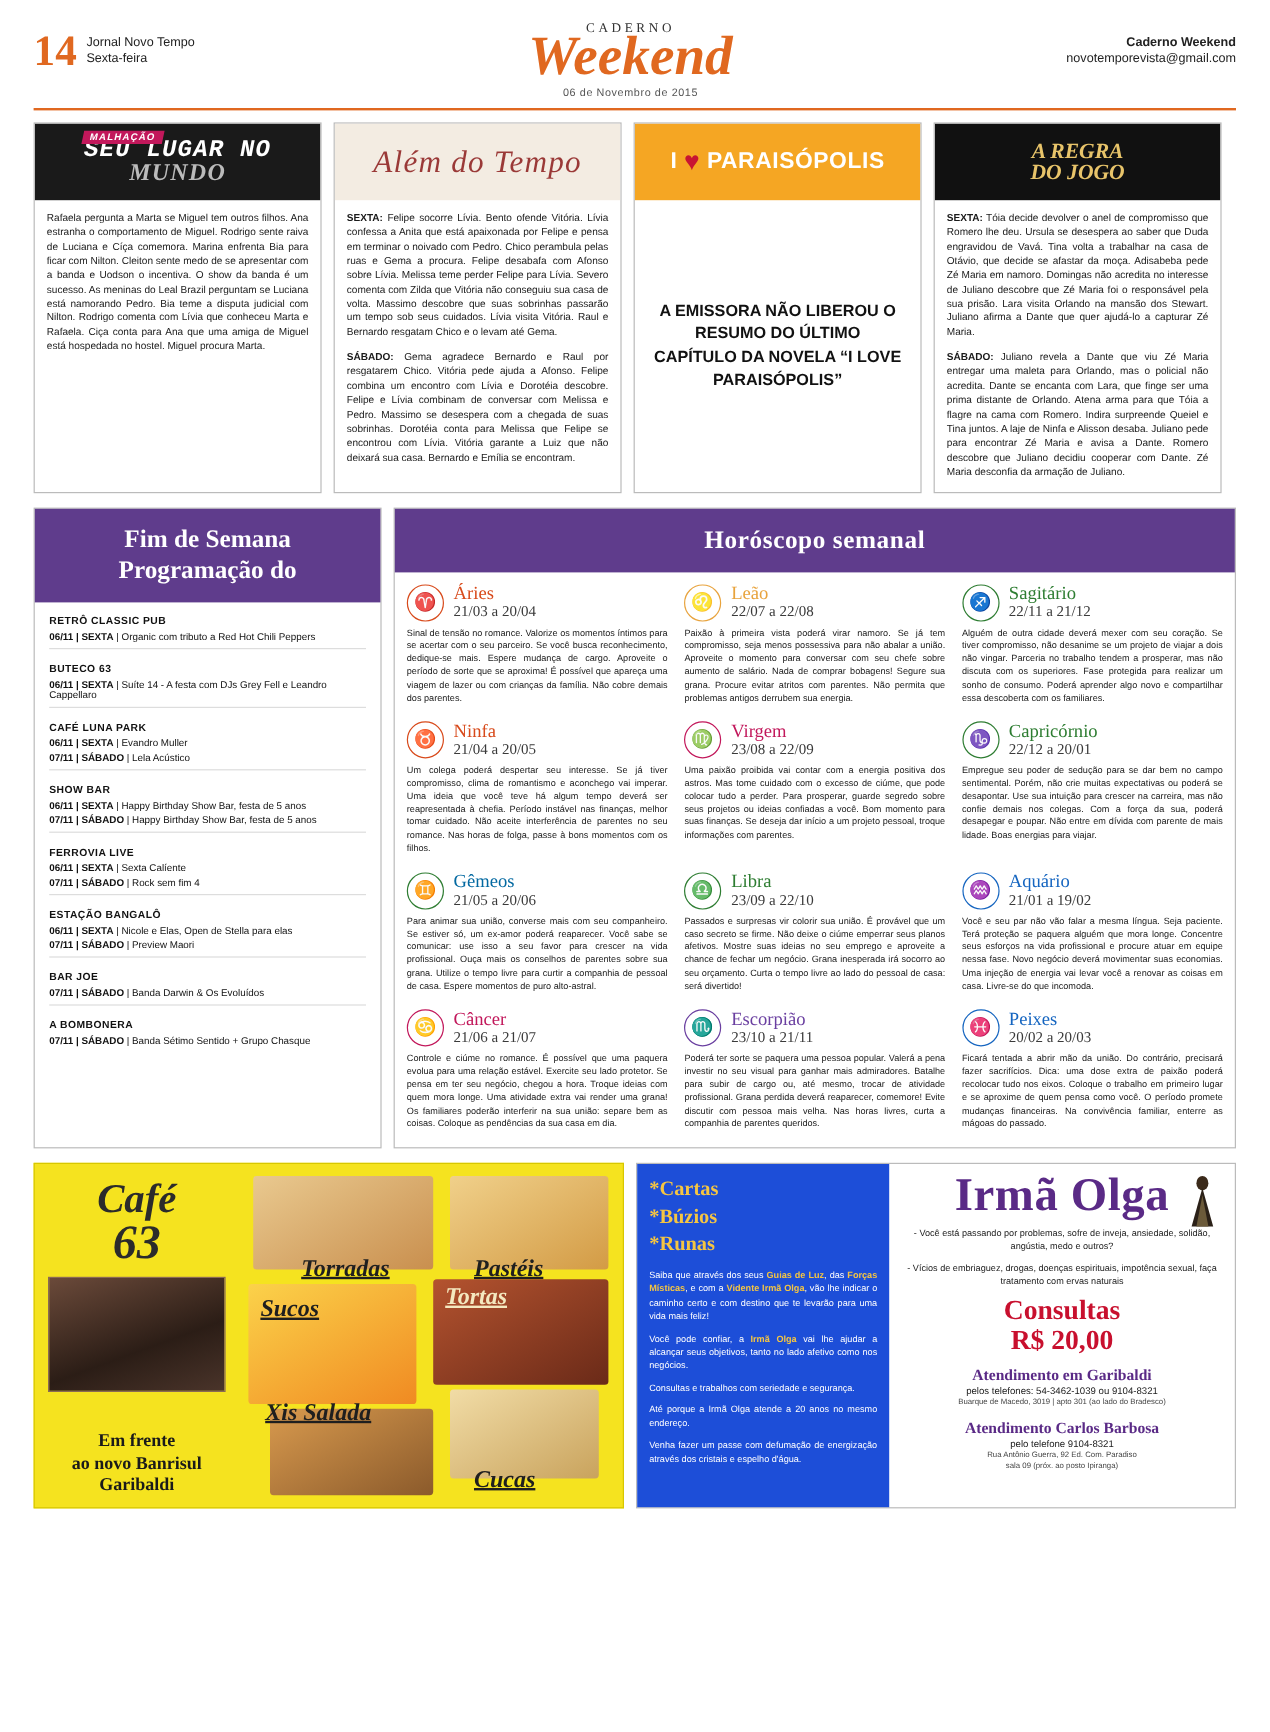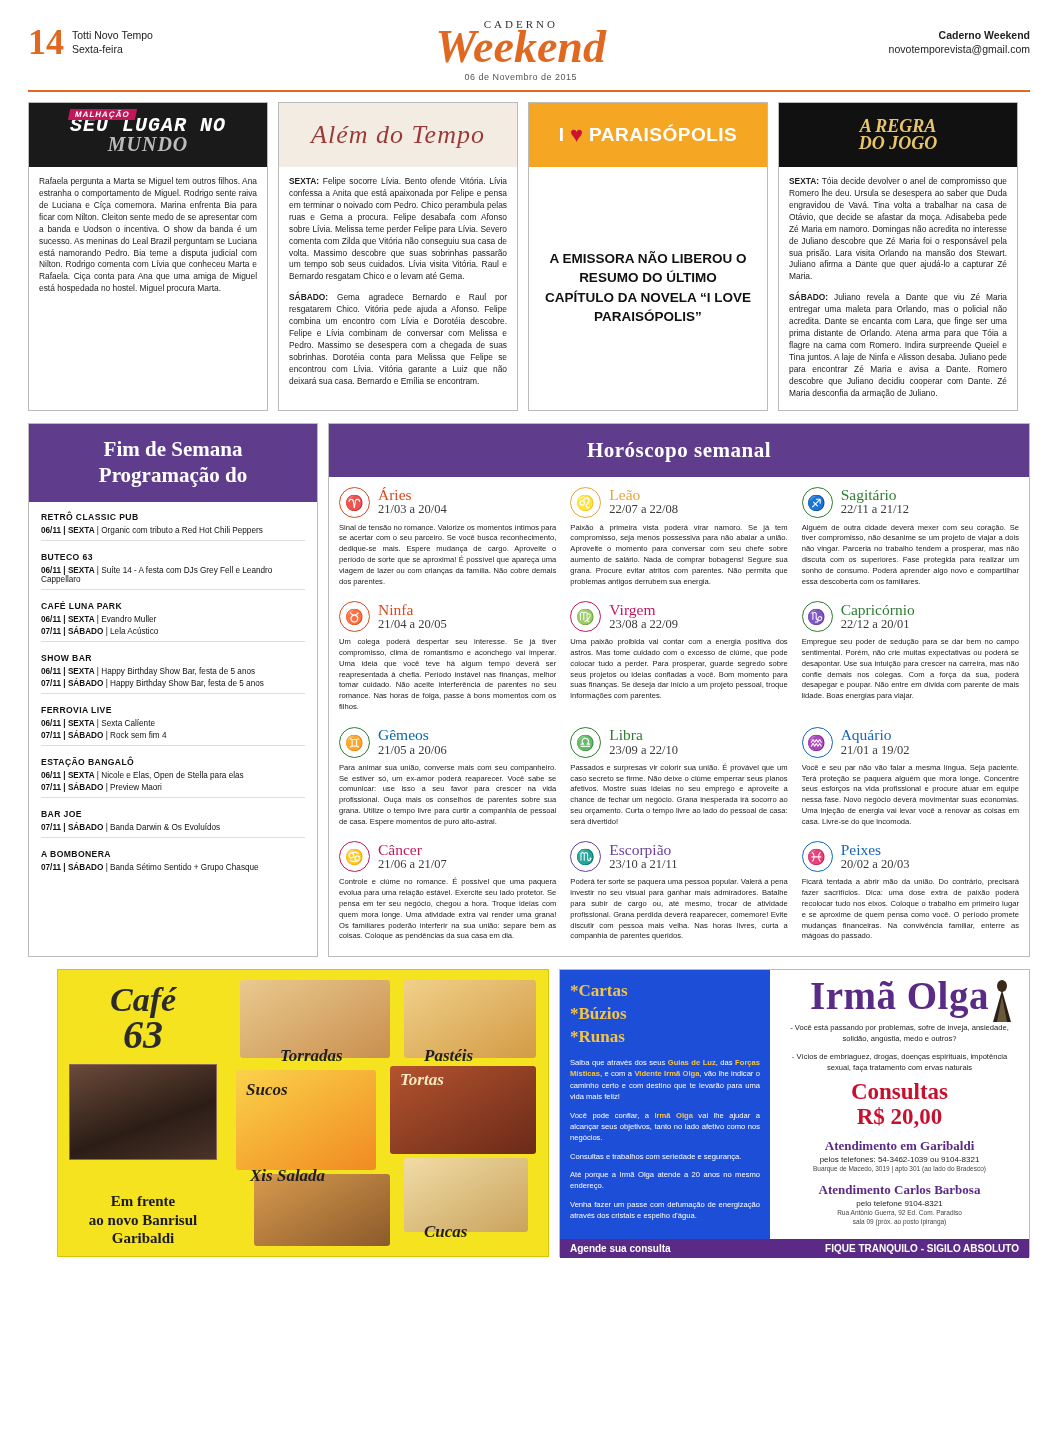--- a/index.html
+++ b/index.html
@@ -116,33 +116,33 @@
     width: 31px; height: 31px; border-radius: 50%;
     border: 1.6px solid currentColor;
     display: flex; align-items: center; justify-content: center;
     font-size: 15px; line-height: 1; flex: 0 0 auto;
   }
   .sign-name { font-family: "Liberation Serif", serif; font-size: 15.5px; line-height: 1.05; }
   .sign-date { font-family: "Liberation Serif", serif; font-size: 12.5px; color: #3a3a3a; line-height: 1.1; }
   .sign-text { font-size: 7.6px; line-height: 1.42; text-align: justify; margin: 5px 0 0 0; color: #1a1a1a; }
 
   
-  .ads { display: flex; gap: 10px; margin-top: 12px; height: 288px; margin-left: 29px; }
+  .ads { display: flex; gap: 10px; margin-top: 12px; height: 288px; }
   .ad-cafe { width: 492px; background: #f5e31f; border: 1px solid #d8c700; position: relative; display: flex; }
   .cafe-left { width: 170px; padding: 14px 8px 8px 8px; display: flex; flex-direction: column; align-items: center; }
   .cafe-logo { font-family: "Liberation Serif", serif; font-style: italic; font-weight: bold; color: #2b2b2b; text-align: center; line-height: .95; }
   .cafe-logo .c1 { font-size: 34px; }
   .cafe-logo .c2 { font-size: 40px; }
   .cafe-photo { width: 148px; height: 96px; margin-top: 10px; background: linear-gradient(160deg,#6b4a3a,#2b1d16 60%,#4a342a); border: 1px solid #8a6a55; }
   .cafe-bottom { margin-top: auto; font-family: "Liberation Serif", serif; font-weight: bold; font-size: 15px; text-align: center; line-height: 1.25; color: #1a1a1a; }
   .cafe-right { flex: 1; position: relative; }
   .food { position: absolute; border-radius: 3px; }
   .food-lbl {
     position: absolute; font-family: "Liberation Serif", serif; font-style: italic;
-    font-weight: bold; color: #1f1f1f; font-size: 17px; white-space: nowrap;
+    font-weight: bold; color: #1f1f1f; font-size: 20px; white-space: nowrap; text-decoration: underline;
   }
 
   .ad-olga { flex: 1; background: #fff; border: 1px solid #bbb; position: relative; display: flex; flex-direction: column; }
   .olga-main { flex: 1; display: flex; }
   .olga-left { width: 210px; background: #1d4ed8; color: #fff; padding: 10px 10px; }
   .olga-bullets { color: #f5c542; font-weight: bold; font-size: 17px; line-height: 1.35; font-family: "Liberation Serif", serif; margin-bottom: 8px; }
   .olga-para { font-size: 7.6px; line-height: 1.5; text-align: justify; margin: 0 0 7px 0; }
   .olga-para b { color: #f5c542; }
   .olga-right { flex: 1; padding: 6px 8px; text-align: center; }
   .olga-title { font-family: "Liberation Serif", serif; font-size: 39px; color: #5a2a86; font-weight: bold; line-height: 1; letter-spacing: .5px; }
@@ -156,21 +156,21 @@
 </style>
 </head>
 <body>
 
 <div class="page">
 
   <div class="masthead">
     <div class="mh-left">
       <div class="pagenum">14</div>
       <div class="mh-left-text">
-        <div>Totti Novo Tempo</div>
+        <div>Jornal Novo Tempo</div>
         <div>Sexta-feira</div>
       </div>
     </div>
     <div class="mh-center">
       <div class="mh-caderno">CADERNO</div>
       <div class="mh-weekend">Weekend</div>
       <div class="mh-date">06 de Novembro de 2015</div>
     </div>
     <div class="mh-right">
       <div class="bold">Caderno Weekend</div>
@@ -471,19 +471,15 @@
           </div>
           <div class="olga-att">Atendimento em Garibaldi</div>
           <div class="olga-small">pelos telefones: 54-3462-1039 ou 9104-8321</div>
           <div class="olga-tiny">Buarque de Macedo, 3019 | apto 301  (ao lado do Bradesco)</div>
           <div class="olga-att">Atendimento Carlos Barbosa</div>
           <div class="olga-small">pelo telefone 9104-8321</div>
           <div class="olga-tiny">Rua Antônio Guerra, 92  Ed. Com. Paradiso</div>
           <div class="olga-tiny">sala 09 (próx. ao posto Ipiranga)</div>
         </div>
       </div>
-      <div class="olga-footer">
-        <span>Agende sua consulta</span>
-        <span>FIQUE TRANQUILO - SIGILO ABSOLUTO</span>
-      </div>
     </div>
   </div>
 </div>
 
 </body></html>

